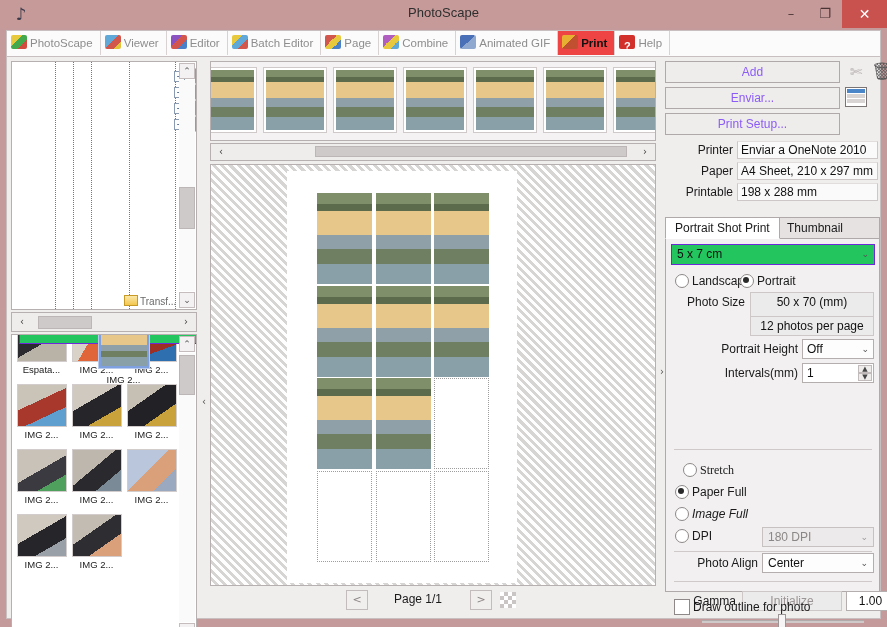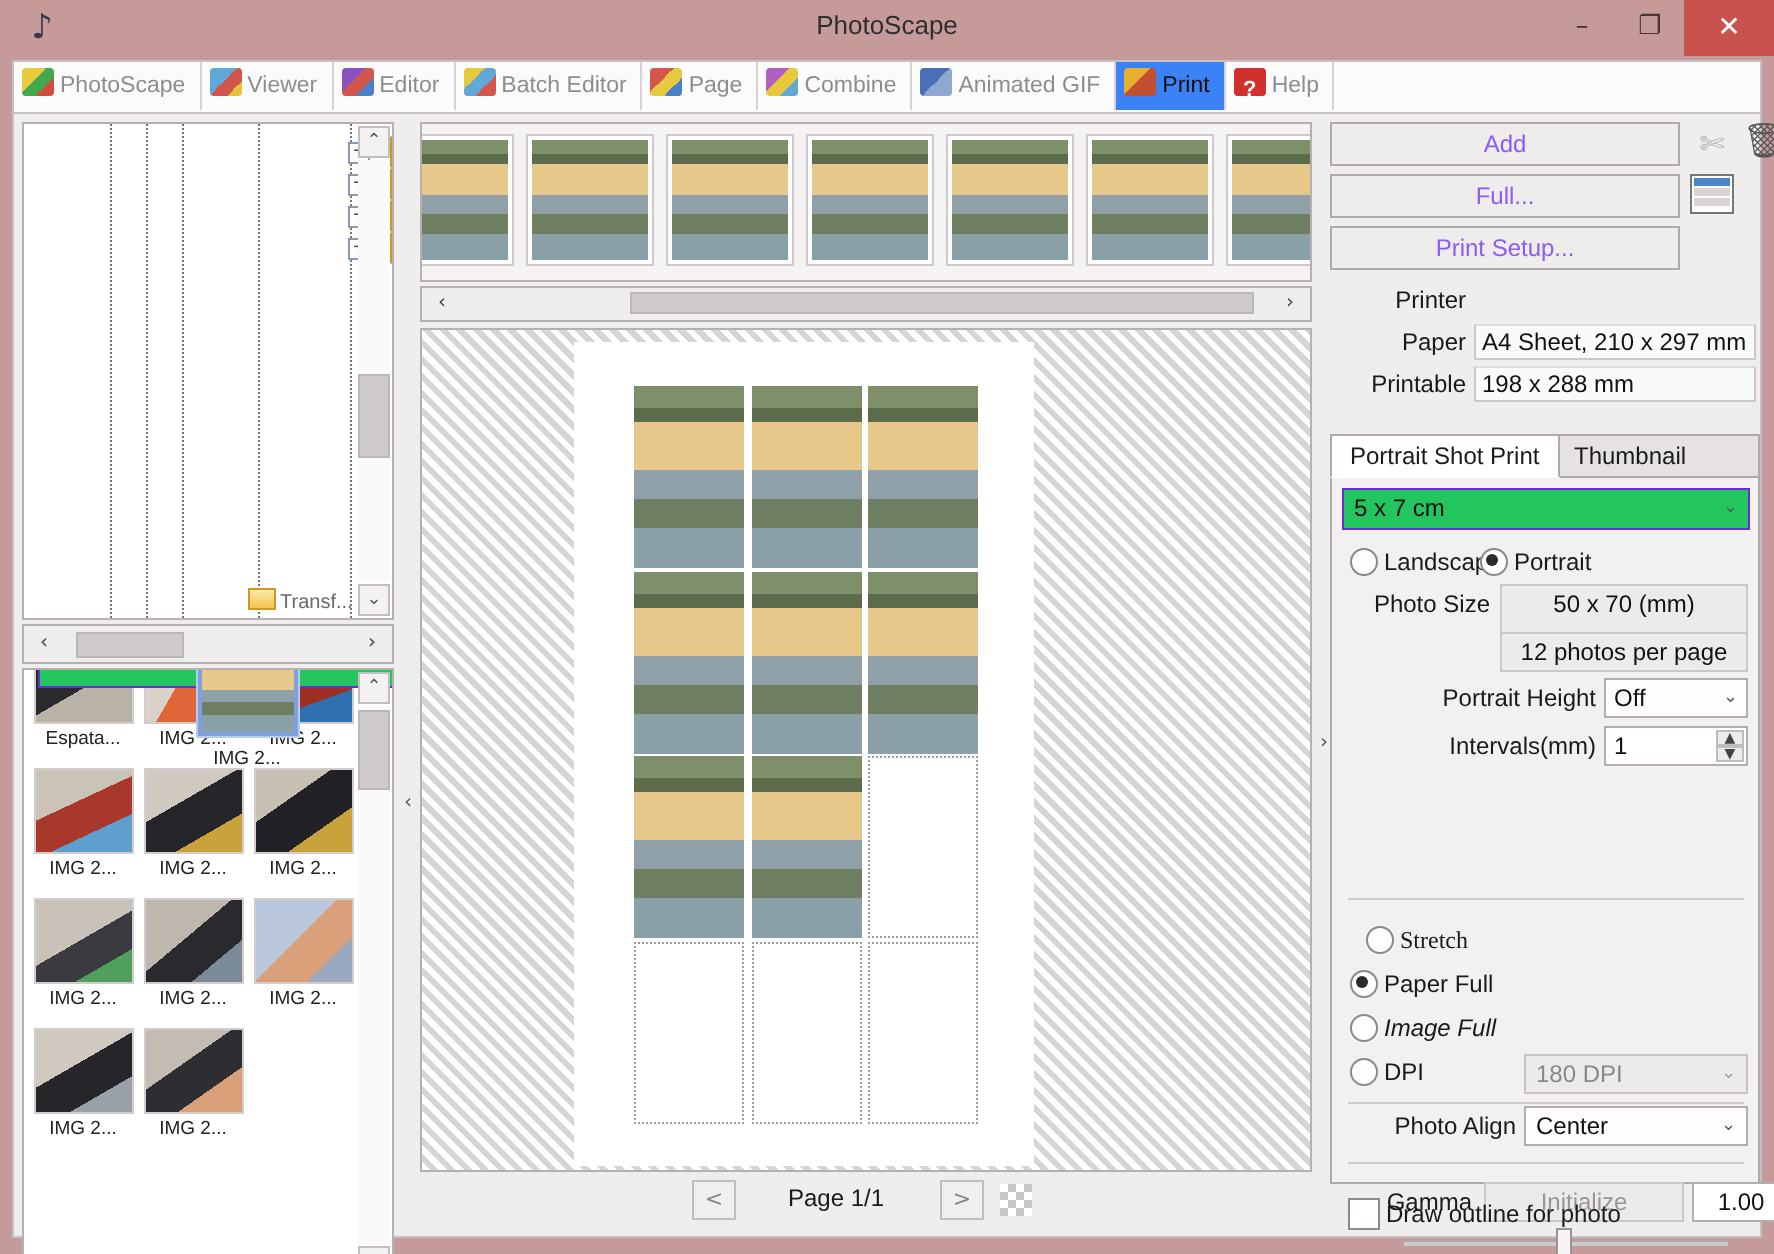--- a/index.html
+++ b/index.html
@@ -39,21 +39,21 @@
     position:absolute; left:6px; top:30px; width:875px; height:26px;
     background:#fbfbfb; border:1px solid #c8c0c0; border-bottom:none;
   }
   .mtab {
     float:left; height:24px; line-height:24px; padding:0 7px 0 4px;
     border-right:1px solid #d8d2d2; color:#8d8d8d; font-size:11.5px;
     white-space:nowrap; cursor:default;
   }
   .mtab .ic { display:inline-block; width:16px; height:14px; vertical-align:-2px;
     margin-right:3px; border-radius:2px; }
-  .mtab.active { color:#111; font-weight:normal; background:#3b82f6; }
+  .mtab.active { color:#111; font-weight:bold; background:#ef4444; }
   .ic-ps{background:linear-gradient(135deg,#e8c83c 0 40%,#44a84c 40% 70%,#d24b3c 70%);}
   .ic-vw{background:linear-gradient(135deg,#5fa8d8 0 45%,#d2564c 45% 75%,#e4c23a 75%);}
   .ic-ed{background:linear-gradient(135deg,#8a52c0 0 40%,#d2564c 40% 70%,#4a80c8 70%);}
   .ic-be{background:linear-gradient(135deg,#e8c83c 0 35%,#5fa8d8 35% 65%,#d2564c 65%);}
   .ic-pg{background:linear-gradient(135deg,#d2564c 0 40%,#e8c83c 40% 70%,#4a80c8 70%);}
   .ic-cb{background:linear-gradient(135deg,#b05ec0 0 40%,#e8c83c 40% 70%,#5fa8d8 70%);}
   .ic-ag{background:linear-gradient(135deg,#4a70b8 0 50%,#8fa8d0 50%);}
   .ic-pr{background:linear-gradient(135deg,#e8b030 0 45%,#c05030 45%);}
   .ic-hp{background:#d2302a; border-radius:50%; position:relative;}
   .ic-hp:after{content:"?"; position:absolute; left:0; top:-1px; width:16px;
@@ -534,31 +534,32 @@
     </div>
 
     <div class="vsplit2">›</div>
 
     <div class="right">
 
       <div class="btn btn-add">Add</div>
       <div class="ric ric-cut">✄</div>
       <div class="ric ric-del">🗑</div>
 
-      <div class="btn btn-print">Full...</div>
+      <div class="btn btn-print">Enviar...</div>
       <div class="ric ric-list">
         <i></i>
         <i class="g"></i>
         <i class="g"></i>
       </div>
 
       <div class="btn btn-setup">Print Setup...</div>
 
       <div class="kv kv-printer">
         <span class="k">Printer</span>
+        <span class="v">Enviar a OneNote 2010</span>
       </div>
       <div class="kv kv-paper">
         <span class="k">Paper</span>
         <span class="v">A4 Sheet, 210 x 297 mm</span>
       </div>
       <div class="kv kv-printable">
         <span class="k">Printable</span>
         <span class="v">198 x 288 mm</span>
       </div>
 

